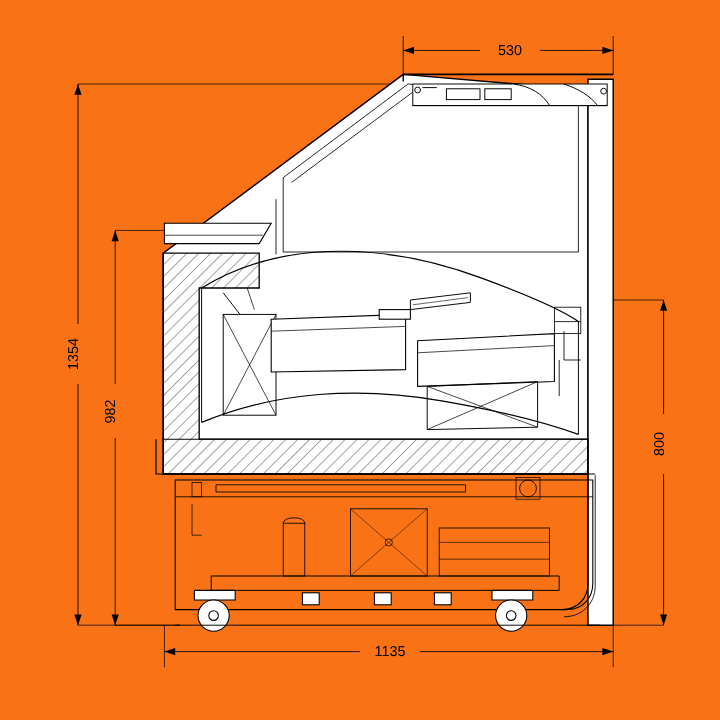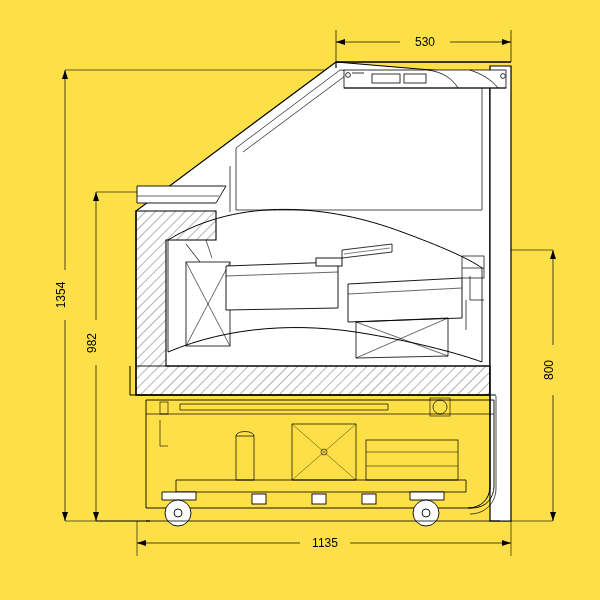--- a/index.html
+++ b/index.html
@@ -11,21 +11,21 @@
     width: 600px;
     height: 600px;
     font-family: "Liberation Sans", sans-serif;
     color: #000000;
     overflow: hidden;
   }
   #stage {
     position: relative;
     width: 600px;
     height: 600px;
-    background: #fde047;
+    background: #f97316;
   }
   svg.drawing {
     position: absolute;
     left: 0;
     top: 0;
     width: 600px;
     height: 600px;
   }
   .dim-text {
     font-family: "Liberation Sans", sans-serif;

